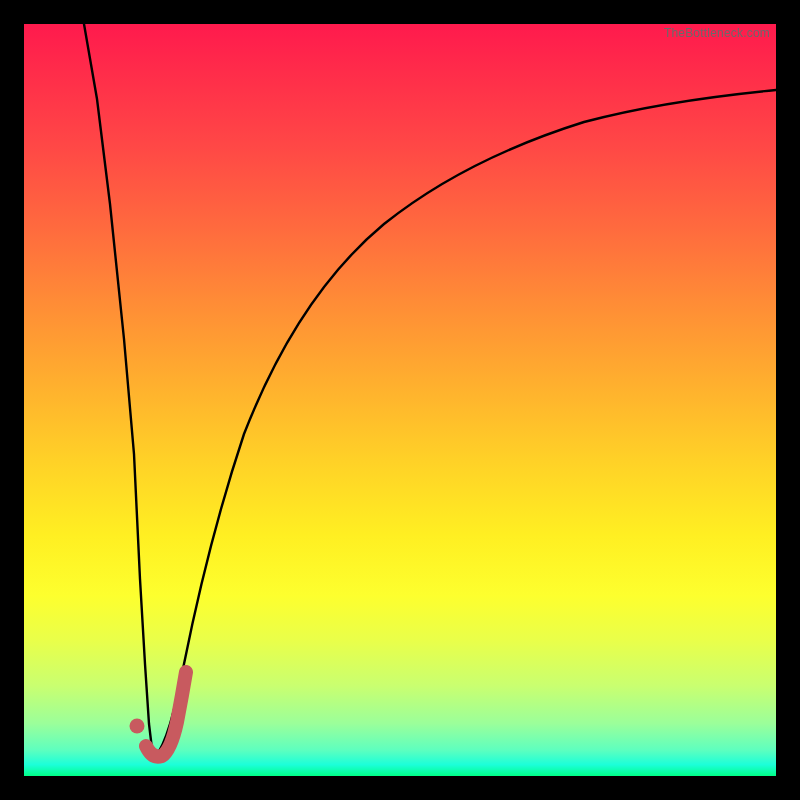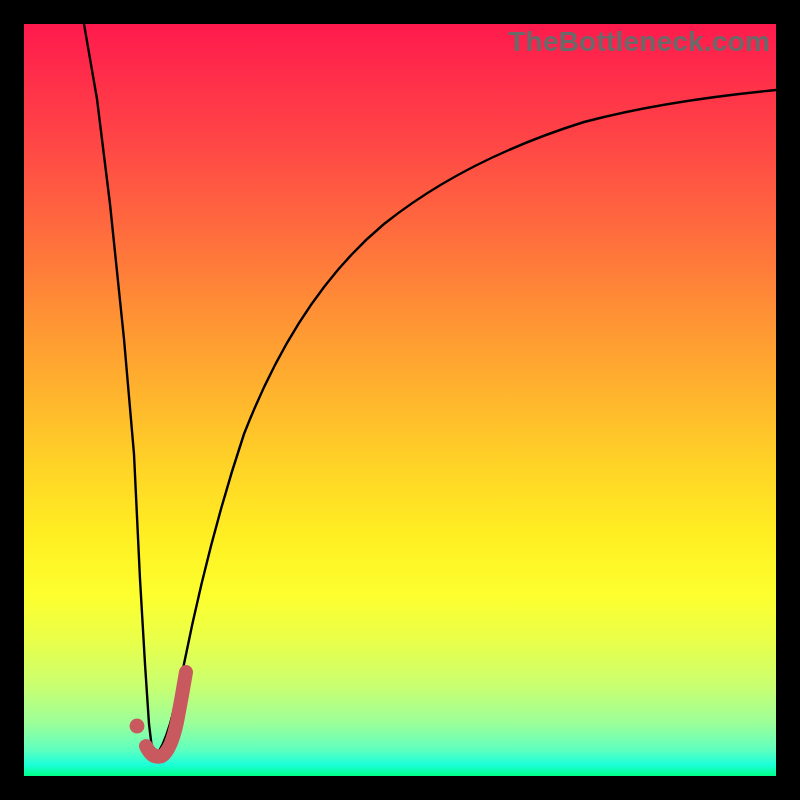--- a/index.html
+++ b/index.html
@@ -45,22 +45,22 @@
       #5fffbe 96.5%,
       #1cffd9 98.5%,
       #00ff88 100%
     );
   }
   .watermark {
     position: absolute;
     top: 2px;
     right: 6px;
     color: #6a6a6a;
-    font-size: 28px;
-    font-weight: 700;
+    font-size: 12px;
+    font-weight: 400;
     letter-spacing: 0.2px;
     user-select: none;
   }
   svg.curves {
     position: absolute;
     left: 0; top: 0;
     width: 100%; height: 100%;
   }
 </style>
 </head>

